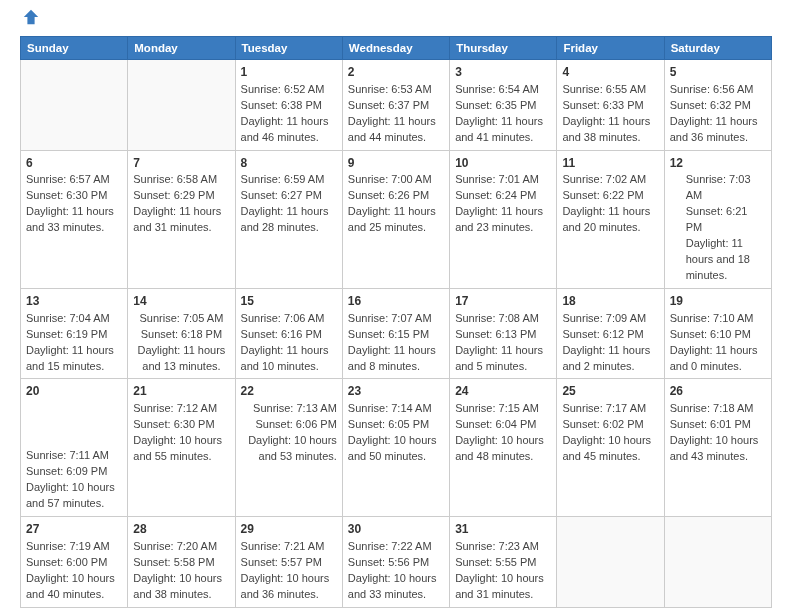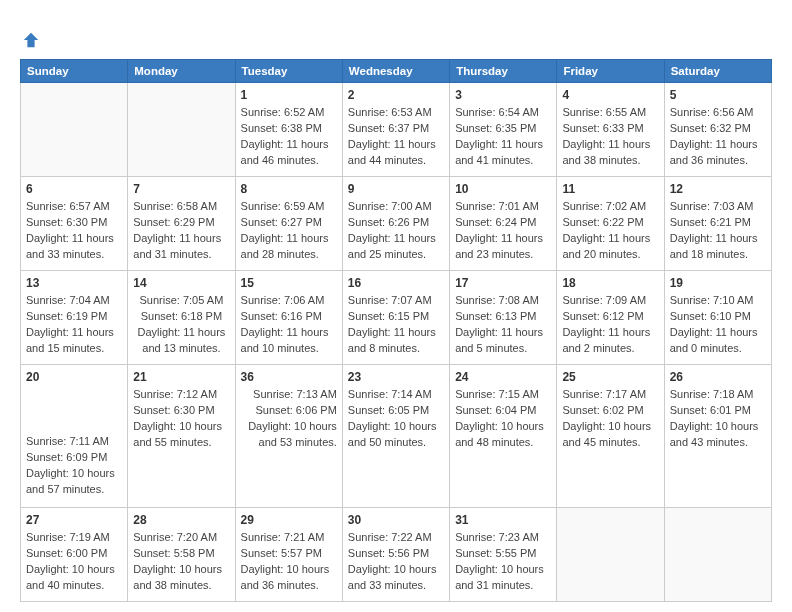--- a/index.html
+++ b/index.html
@@ -6,21 +6,21 @@
     body {
       font-family: Arial, sans-serif;
       background: #fff;
       width: 792px;
       height: 612px;
       overflow: hidden;
     }
     .page {
       width: 792px;
       height: 612px;
-      padding: 31px 20px 10px 20px;
+      padding: 8px 20px 10px 20px;
       display: flex;
       flex-direction: column;
       border-radius: 10px;
     }
     .header {
       display: flex;
       justify-content: space-between;
       align-items: flex-start;
       margin-bottom: 10px;
     }
@@ -202,21 +202,21 @@
 Daylight: 11 hours and 23 minutes.</div>
           </td>
           <td>
             <span class="day-number">11</span>
             <div class="day-info" style="white-space: pre-line;">Sunrise: 7:02 AM
 Sunset: 6:22 PM
 Daylight: 11 hours and 20 minutes.</div>
           </td>
           <td>
             <span class="day-number">12</span>
-            <div class="day-info" style="white-space: pre-line;">Sunrise: 7:03 AM
+            <div class="day-info" style="white-space: pre-line; margin-left: 16px;">Sunrise: 7:03 AM
 Sunset: 6:21 PM
 Daylight: 11 hours and 18 minutes.</div>
           </td>
         </tr>
         <tr>
           <td>
             <span class="day-number">13</span>
             <div class="day-info" style="white-space: pre-line;">Sunrise: 7:04 AM
 Sunset: 6:19 PM
 Daylight: 11 hours and 15 minutes.</div>
@@ -265,21 +265,21 @@
 Sunset: 6:09 PM
 Daylight: 10 hours and 57 minutes.</div>
           </td>
           <td>
             <span class="day-number">21</span>
             <div class="day-info" style="white-space: pre-line;">Sunrise: 7:12 AM
 Sunset: 6:30 PM
 Daylight: 10 hours and 55 minutes.</div>
           </td>
           <td>
-            <span class="day-number">36</span>
+            <span class="day-number">22</span>
             <div class="day-info" style="white-space: pre-line; text-align: right;">Sunrise: 7:13 AM
 Sunset: 6:06 PM
 Daylight: 10 hours and 53 minutes.</div>
           </td>
           <td>
             <span class="day-number">23</span>
             <div class="day-info" style="white-space: pre-line;">Sunrise: 7:14 AM
 Sunset: 6:05 PM
 Daylight: 10 hours and 50 minutes.</div>
           </td>

